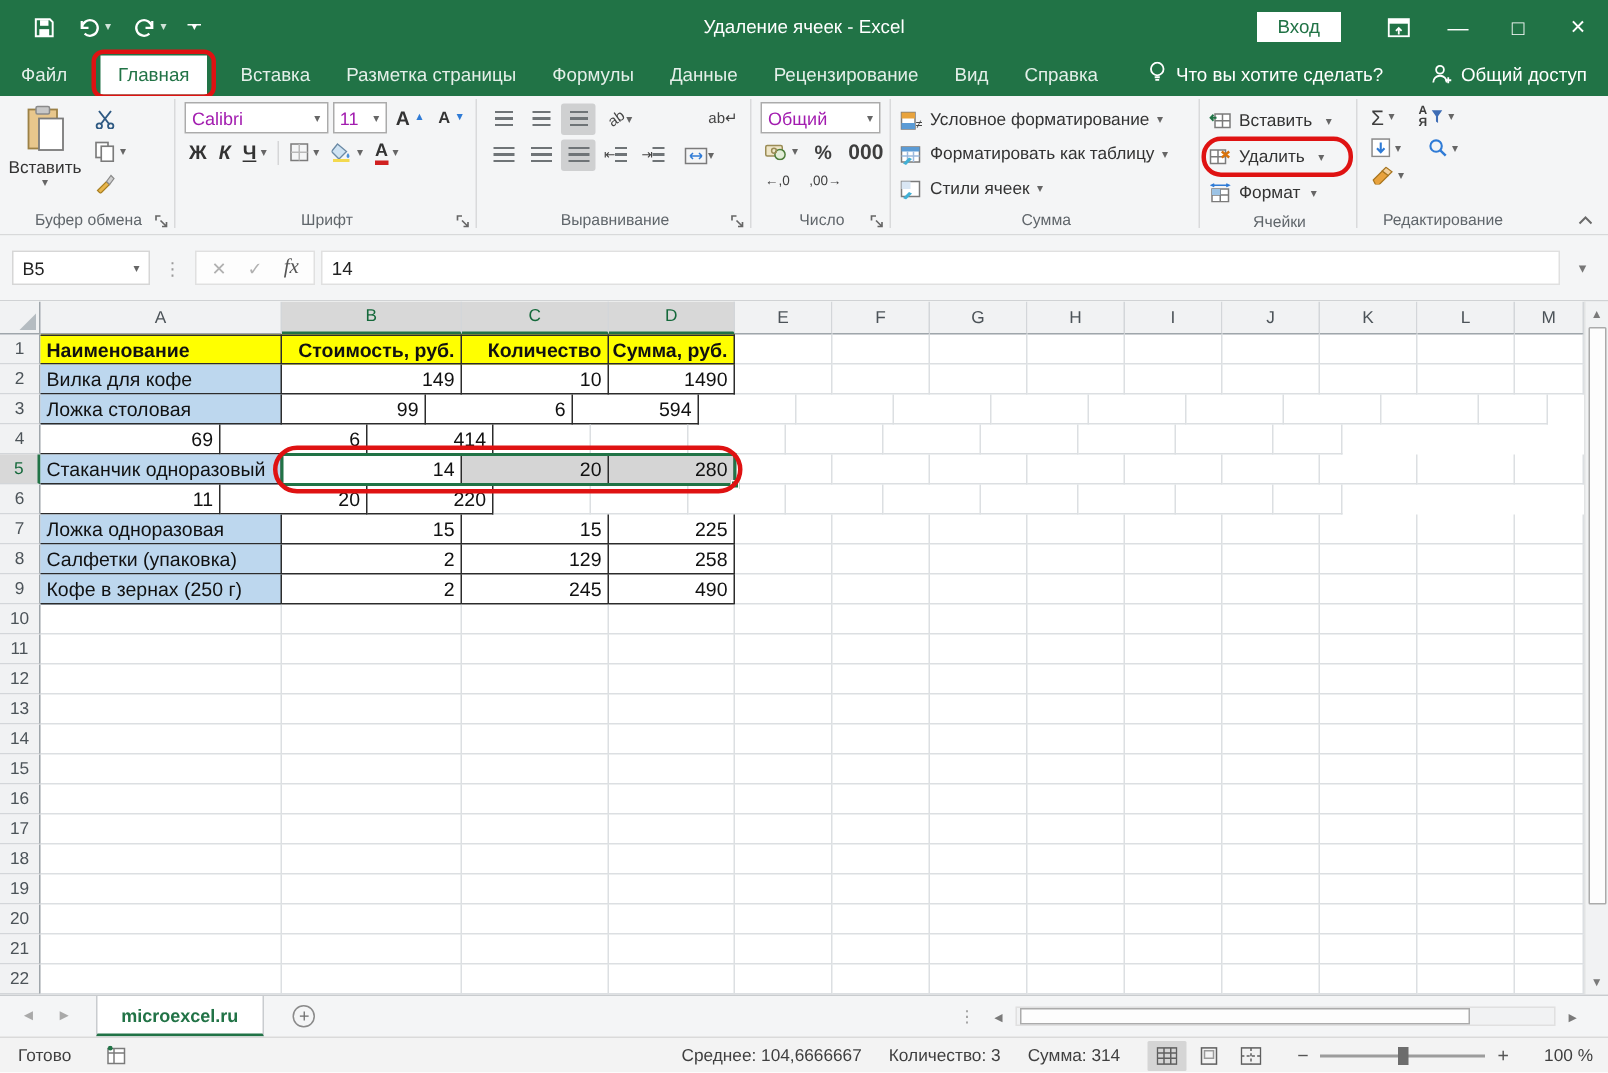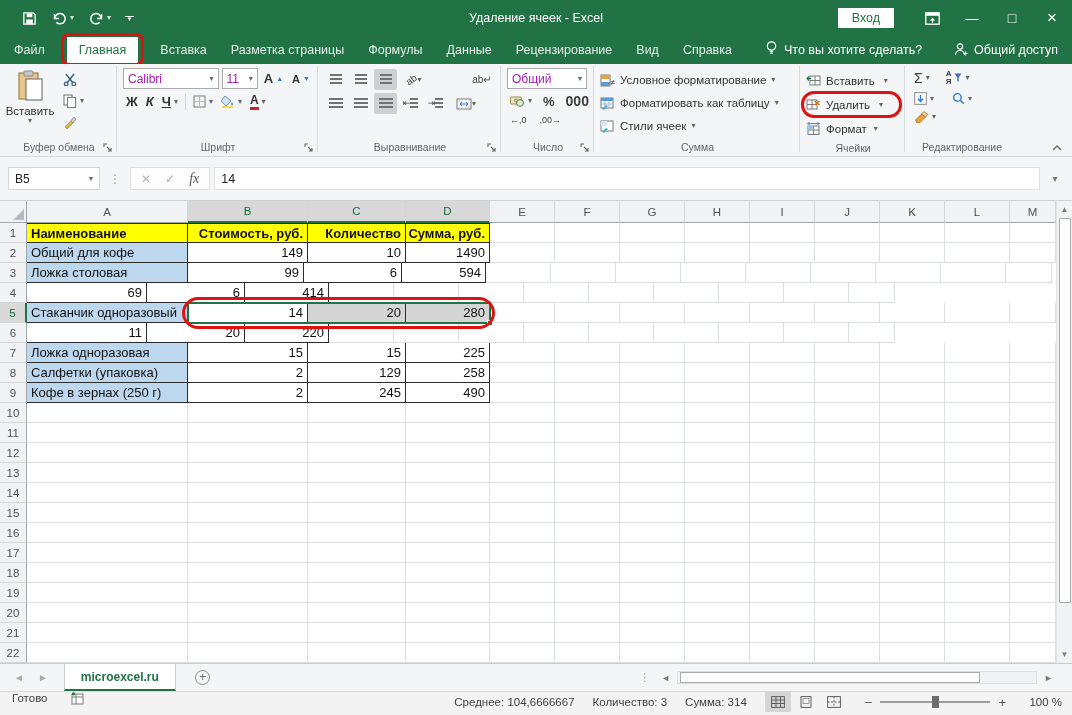--- a/index.html
+++ b/index.html
@@ -96,21 +96,21 @@
   .stab { background:#fff; border-left:1px solid #c9cccf; border-right:1px solid #c9cccf; border-bottom:2px solid #217346; display:flex; align-items:center; padding:0 16px; color:#217346; font-weight:bold; cursor:pointer; }
   .addsheet { width:26px; display:flex; align-items:center; justify-content:center; margin-left:14px; cursor:pointer; }
   .addsheet .pluscirc { width:15px; height:15px; border:1px solid #8a8a8a; border-radius:50%; color:#6f6f6f; font-size:12px; line-height:13px; text-align:center; }
   .hscroll-zone { margin-left:auto; display:flex; align-items:center; padding-right:16px; gap:4px; }
   .hsplit { color:#9a9a9a; font-size:11px; cursor:col-resize; margin-right:4px; }
   .hs-btn { color:#7a7a7a; font-size:9px; cursor:pointer; padding:0 3px; }
   .hs-track { width:360px; height:13px; background:#f1f2f3; border:1px solid #e0e0e0; position:relative; }
   .hs-thumb { position:absolute; left:2px; top:0px; width:300px; height:11px; background:#fdfdfd; border:1px solid #ababab; cursor:grab; }
 
   
-  .statusbar { position:absolute; top:691px; left:0; right:0; height:24px; background:#f3f3f3; border-top:1px solid #dadada; display:flex; align-items:flex-start; font-size:11.5px; color:#3f3f3f; }
+  .statusbar { position:absolute; top:691px; left:0; right:0; height:24px; background:#f3f3f3; border-top:1px solid #dadada; display:flex; align-items:center; font-size:11.5px; color:#3f3f3f; }
   .sb-mode { margin-left:12px; cursor:default; }
   .sb-macro { margin-left:22px; cursor:pointer; display:flex; align-items:center; }
   .sb-right { margin-left:auto; display:flex; align-items:center; gap:18px; padding-right:10px; }
   .sb-views { display:flex; align-items:center; gap:2px; }
   .sb-viewbtn { width:26px; height:20px; display:flex; align-items:center; justify-content:center; cursor:pointer; border-radius:1px; }
   .sb-viewbtn.sel { background:#d5d5d5; }
   .zoomctl { display:flex; align-items:center; gap:8px; }
   .zoom-track { position:relative; width:110px; height:2px; background:#9c9c9c; }
   .zoom-thumb { position:absolute; left:52px; top:-5px; width:7px; height:12px; background:#6d6d6d; cursor:grab; }
   .zoom-btn { color:#555; font-size:13px; cursor:pointer; }
@@ -567,38 +567,38 @@
           <div class="g-c" style="width: 65px;"></div>
           <div class="g-c" style="width: 65px;"></div>
           <div class="g-c" style="width: 65px;"></div>
           <div class="g-c" style="width: 65px;"></div>
           <div class="g-c" style="width: 65px;"></div>
           <div class="g-c" style="width: 65px;"></div>
           <div class="g-c" style="width: 46px;"></div>
         </div>
         <div class="g-row">
           <div class="g-rh">2</div>
-          <div class="g-c tb ta-l name" style="width: 161px;">Общий для кофе</div>
+          <div class="g-c tb ta-l name" style="width: 161px;">Вилка для кофе</div>
           <div class="g-c tb ta-r" style="width: 120px;">149</div>
           <div class="g-c tb ta-r" style="width: 98px;">10</div>
           <div class="g-c tb ta-r" style="width: 84px;">1490</div>
           <div class="g-c" style="width: 65px;"></div>
           <div class="g-c" style="width: 65px;"></div>
           <div class="g-c" style="width: 65px;"></div>
           <div class="g-c" style="width: 65px;"></div>
           <div class="g-c" style="width: 65px;"></div>
           <div class="g-c" style="width: 65px;"></div>
           <div class="g-c" style="width: 65px;"></div>
           <div class="g-c" style="width: 65px;"></div>
           <div class="g-c" style="width: 46px;"></div>
         </div>
         <div class="g-row">
           <div class="g-rh">3</div>
           <div class="g-c tb ta-l name" style="width: 161px;">Ложка столовая</div>
-          <div class="g-c tb ta-r" style="width: 116px;">99</div>
+          <div class="g-c tb ta-r" style="width: 96px;">99</div>
           <div class="g-c tb ta-r" style="width: 98px;">6</div>
           <div class="g-c tb ta-r" style="width: 84px;">594</div>
           <div class="g-c" style="width: 65px;"></div>
           <div class="g-c" style="width: 65px;"></div>
           <div class="g-c" style="width: 65px;"></div>
           <div class="g-c" style="width: 65px;"></div>
           <div class="g-c" style="width: 65px;"></div>
           <div class="g-c" style="width: 65px;"></div>
           <div class="g-c" style="width: 65px;"></div>
           <div class="g-c" style="width: 65px;"></div>

